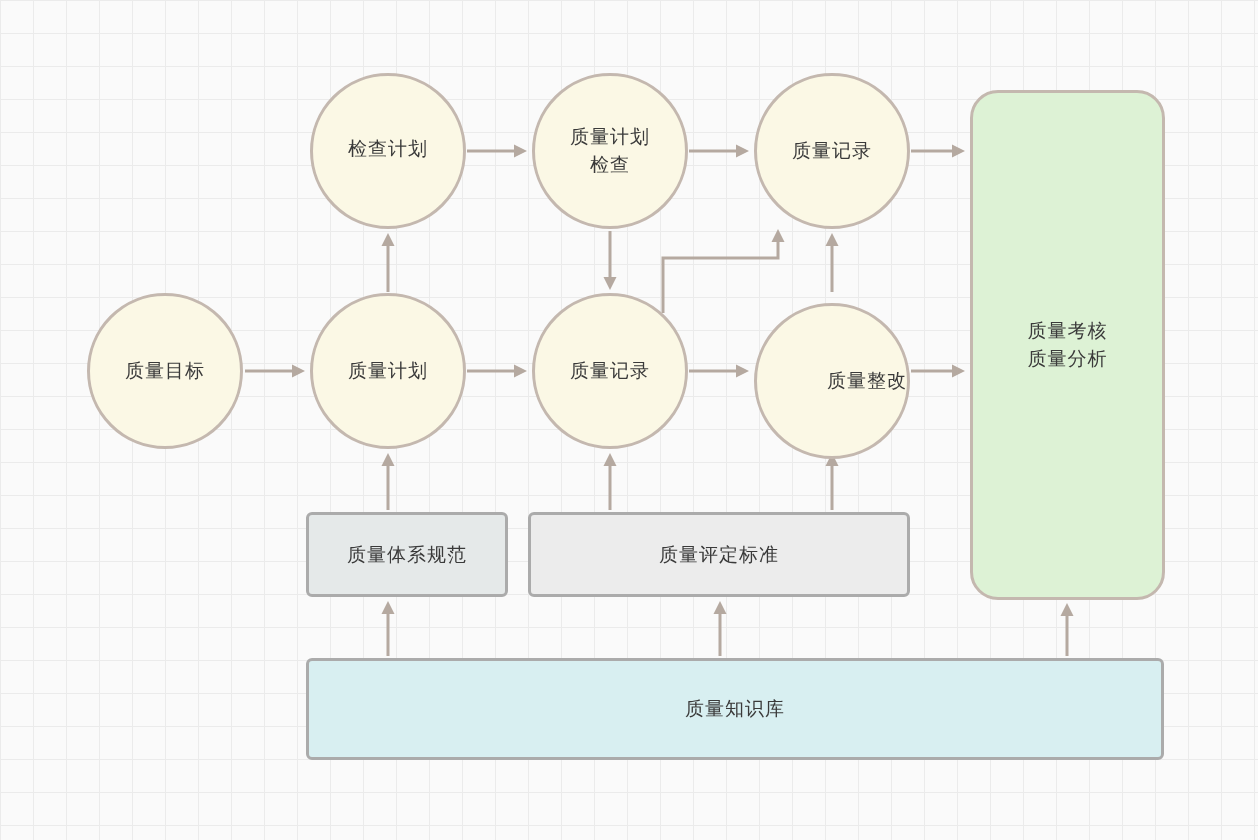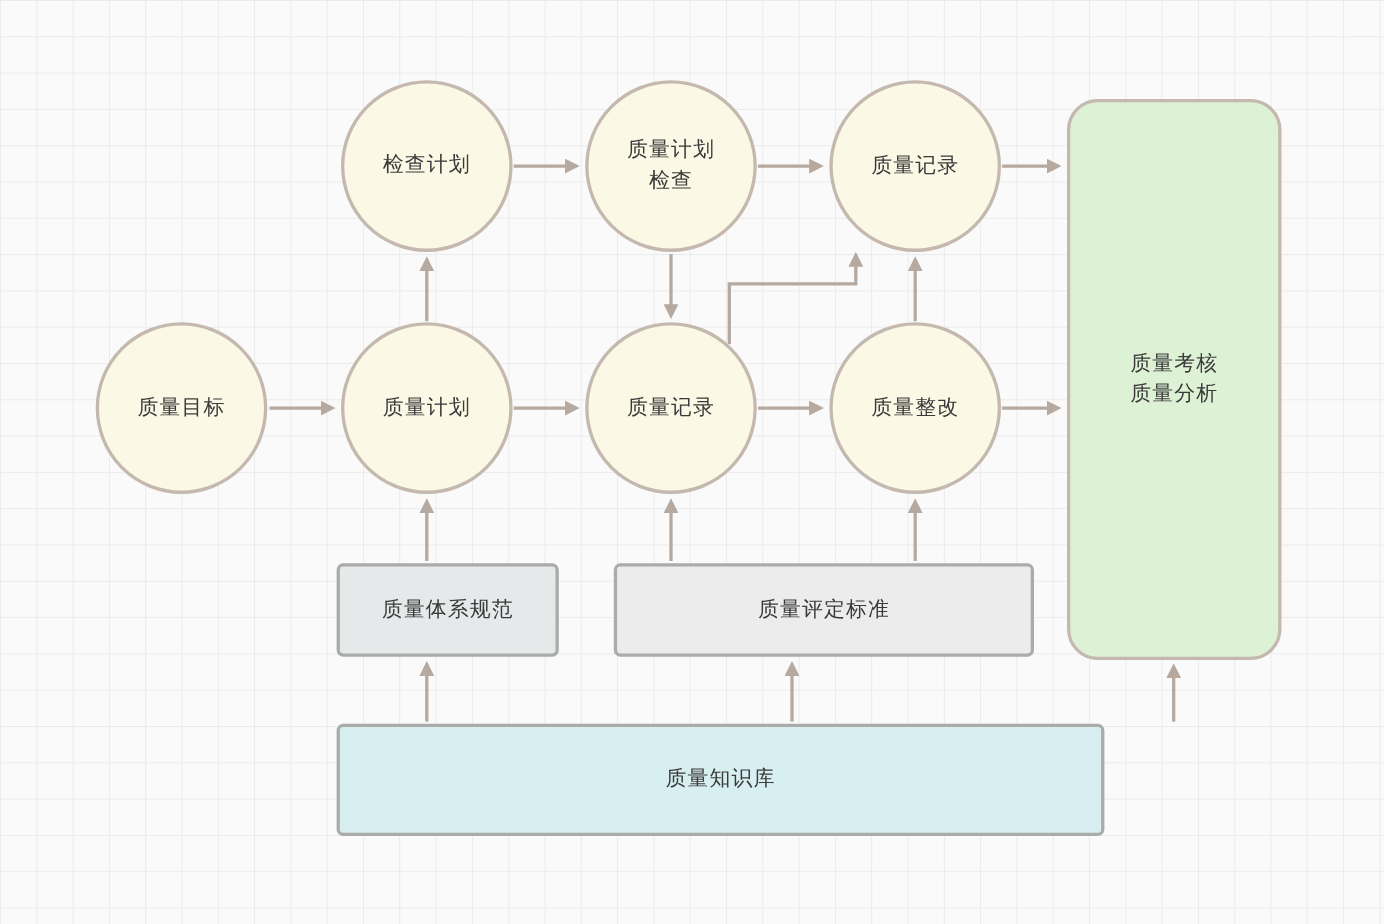--- a/index.html
+++ b/index.html
@@ -49,21 +49,21 @@
     border-radius: 50%;
     background: var(--circle-fill, #fbf8e5);
     border: 3px solid var(--node-border, #c4b8af);
   }
   .rect {
     border-radius: 6px;
     border: 3px solid var(--node-border, #c4b8af);
   }
   .rect.green  { background: var(--green-fill, #ddf2d5); }
   .rect.spec   { background: var(--spec-fill, #e5e9e9); border-color: var(--gray-border, #ababab); }
-  .rect.std    { background: var(--std-fill, #ececec); border-color: var(--gray-border, #ababab); margin-left: 30px; }
+  .rect.std    { background: var(--std-fill, #ececec); border-color: var(--gray-border, #ababab); }
   .rect.kb     { background: var(--kb-fill, #d8eff1); border-color: var(--gray-border, #ababab); }
 </style>
 </head>
 <body>
 
 <div class="canvas">
 
   <svg class="edges" viewBox="0 0 1258 840">
     <defs>
       <marker id="arrow" viewBox="0 0 10 10" refX="7" refY="5" markerWidth="4.5" markerHeight="4.5" orient="auto-start-reverse">
@@ -107,33 +107,33 @@
 
   <div class="node circle" style="left:754px; top:73px;">
     <span>质量记录</span>
   </div>
   <div class="node circle" style="left:310px; top:293px;">
     <span>质量计划</span>
   </div>
   <div class="node circle" style="left:532px; top:293px;">
     <span>质量记录</span>
   </div>
-  <div class="node circle" style="left:754px; top:293px;">
+  <div class="node circle" style="left:754px; top:303px;justify-content:flex-end;">
     <span>质量整改</span>
   </div>
 
   <div class="node rect green" style="left:970px; top:90px; width:195px; height:510px;border-radius:28px;">
     <span>质量考核
 质量分析</span>
   </div>
 
   <div class="node rect spec" style="left:306px; top:512px; width:202px; height:85px;">
     <span>质量体系规范</span>
   </div>
   <div class="node rect std" style="left:528px; top:512px; width:382px; height:85px;">
     <span>质量评定标准</span>
   </div>
 
-  <div class="node rect kb" style="left:306px; top:658px; width:698px; height:102px;">
+  <div class="node rect kb" style="left:306px; top:658px; width:858px; height:102px;">
     <span>质量知识库</span>
   </div>
 
 </div>
 
 </body></html>

